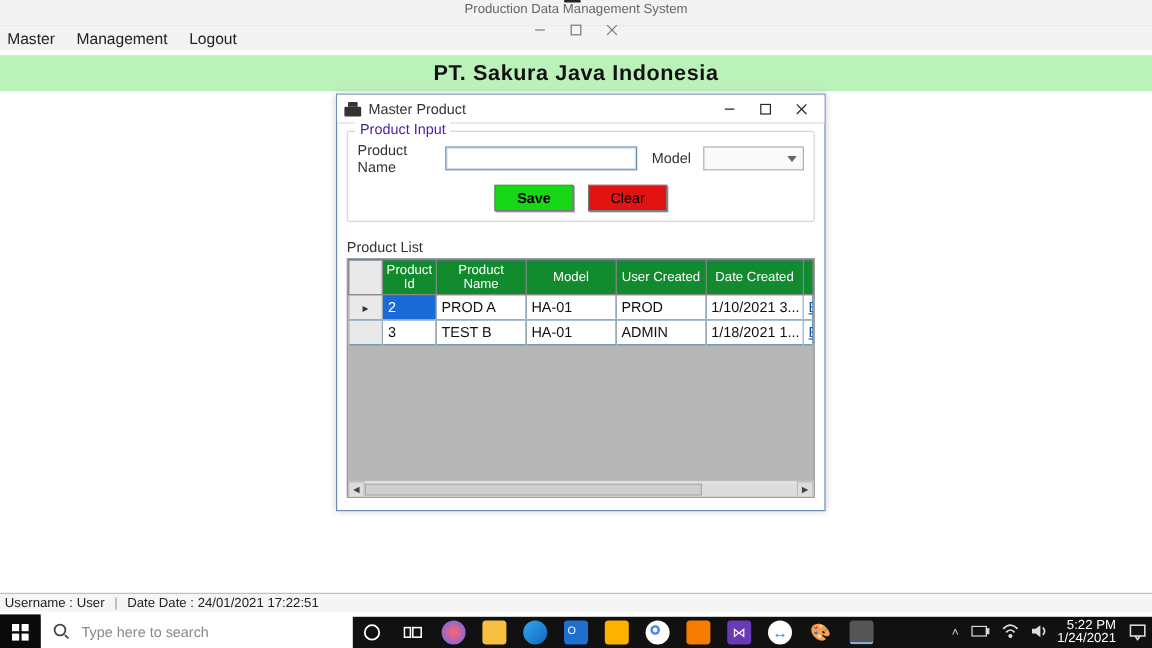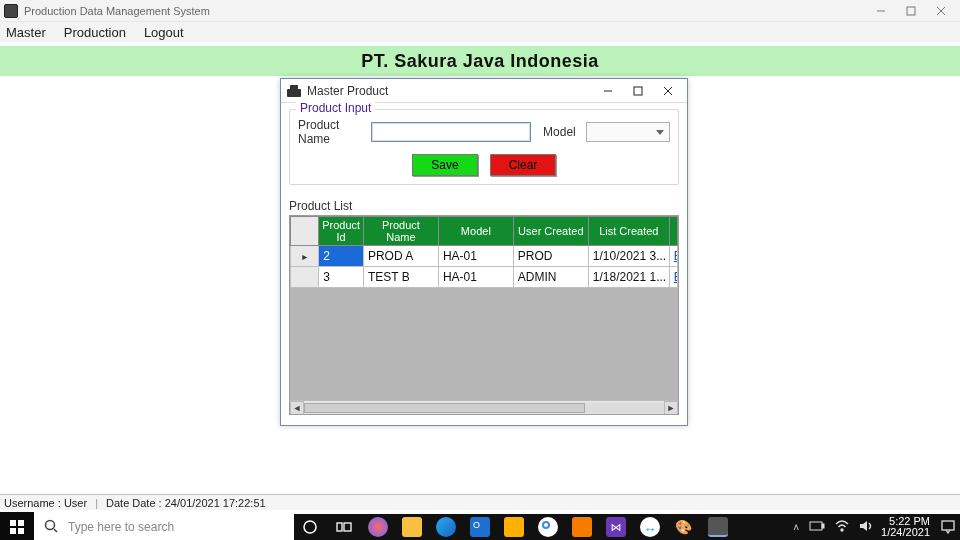--- a/index.html
+++ b/index.html
@@ -1,20 +1,20 @@
 <!DOCTYPE html>
 <html><head>
 <meta charset="utf-8">
 <style>
   * { box-sizing: border-box; margin:0; padding:0; font-family: "Segoe UI", Tahoma, Arial, sans-serif; }
   html,body { width:960px; height:540px; overflow:hidden; background:#fff; }
   .root { width:960px; height:540px; position:relative; background:#fff; }
 
   
-  .main-titlebar { height:22px; background:#f3f3f3; display:flex; align-items:center; padding:0 4px; font-size:11px; color:#666; border-bottom:1px solid #e8e8e8;}
+  .main-titlebar { height:22px; background:#f3f3f3; display:flex; align-items:center; padding:0 4px; font-size:11px; color:#666; border-bottom:1px solid #e8e8e8;flex-direction:column;}
   .main-titlebar .app-icon { width:14px; height:14px; background:#444; border:1px solid #222; margin-right:6px; border-radius:2px; position:relative;}
   .main-titlebar .title-text { flex:1; }
   .main-titlebar .win-btns { display:flex; }
   .main-titlebar .win-btn { width:30px; height:22px; display:flex; align-items:center; justify-content:center; color:#666; font-size:11px; }
   .main-titlebar .win-btn svg{ stroke:#777; }
 
   
   .menubar { height:20px; background:#f3f3f3; display:flex; align-items:center; padding:2px 6px; font-size:13px; color:#222; gap:18px;}
   .menubar .menu-item { cursor:default; }
 
@@ -39,21 +39,21 @@
 
   .form-row { display:flex; align-items:center; font-size:12px; color:#333; margin-bottom:8px; }
   .form-row label{ margin-right:6px; }
   .text-input { height:20px; border:1px solid #6d8db2; background:#fff; font-size:12px; padding:0 4px; }
   .product-name-input{ width:160px; box-shadow: inset 0 0 0 1px rgba(110,140,180,0.3);}
   .model-select { width:96px; height:20px; border:1px solid #b0b0b0; background:#fafafa; font-size:12px; position:relative;}
   .model-select::after{ content:""; position:absolute; right:5px; top:7px; border-left:4px solid transparent; border-right:4px solid transparent; border-top:5px solid #666;}
 
   .btn-row { display:flex; justify-content:center; gap:12px; }
   .btn { width:66px; height:22px; font-size:12px; border:1px solid #777; display:flex; align-items:center; justify-content:center; box-shadow:1px 1px 0 #999; cursor:default;}
-  .btn-save { background:#16d816; color:#000; }
+  .btn-save { background:#16d816; color:#000;font-weight:bold; }
   .btn-clear { background:#e11313; color:#000; }
 
   .list-label { font-size:12px; color:#333; margin-bottom:2px; }
 
   .grid-wrap { border:1px solid #9c9c9c; background:#b6b6b6; height:200px; position:relative; overflow:hidden;}
   table.grid { border-collapse:collapse; font-size:12px; background:#0369a1; table-layout:fixed; width:100%; }
   table.grid th { background:#128a2e; color:#fff; font-weight:normal; border:1px solid #8a8a8a; padding:2px 2px; font-size:11px; line-height:12px; text-align:center;}
   table.grid td { border:1px solid #bfbfbf; padding:3px 4px; background:#fff; color:#111; height:20px; overflow:hidden; white-space:nowrap;}
   table.grid td.sel { background:#1a6bd8; color:#fff; }
   .row-header { width:28px; background:#e9e9e9 !important; border:1px solid #bfbfbf; color:#333; text-align:center; }
@@ -102,21 +102,21 @@
         <svg width="10" height="10">
             <line x1="1" y1="1" x2="9" y2="9" stroke-width="1"></line>
             <line x1="9" y1="1" x2="1" y2="9" stroke-width="1"></line>
           </svg>
       </div>
     </div>
   </div>
 
   <div class="menubar">
     <span class="menu-item">Master</span>
-    <span class="menu-item">Production</span>
+    <span class="menu-item">Management</span>
     <span class="menu-item">Logout</span>
   </div>
 
   <div class="company-banner">PT. Sakura Java Indonesia</div>
 
   <div class="dialog">
     <div class="dlg-titlebar">
       <div class="dlg-icon"></div>
       <div class="dlg-title">Master Product</div>
       <div class="win-btns">
@@ -167,21 +167,21 @@
               <col style="width:80px">
               <col style="width:8px">
           </colgroup>
           <thead>
             <tr>
               <th class="row-header"></th>
               <th>Product Id</th>
               <th>Product Name</th>
               <th>Model</th>
               <th>User Created</th>
-              <th>List Created</th>
+              <th>Date Created</th>
               <th></th>
             </tr>
           </thead>
           <tbody>
             <tr>
               <td class="row-header active"></td>
               <td class="sel">2</td>
               <td>PROD A</td>
               <td>HA-01</td>
               <td>PROD</td>

